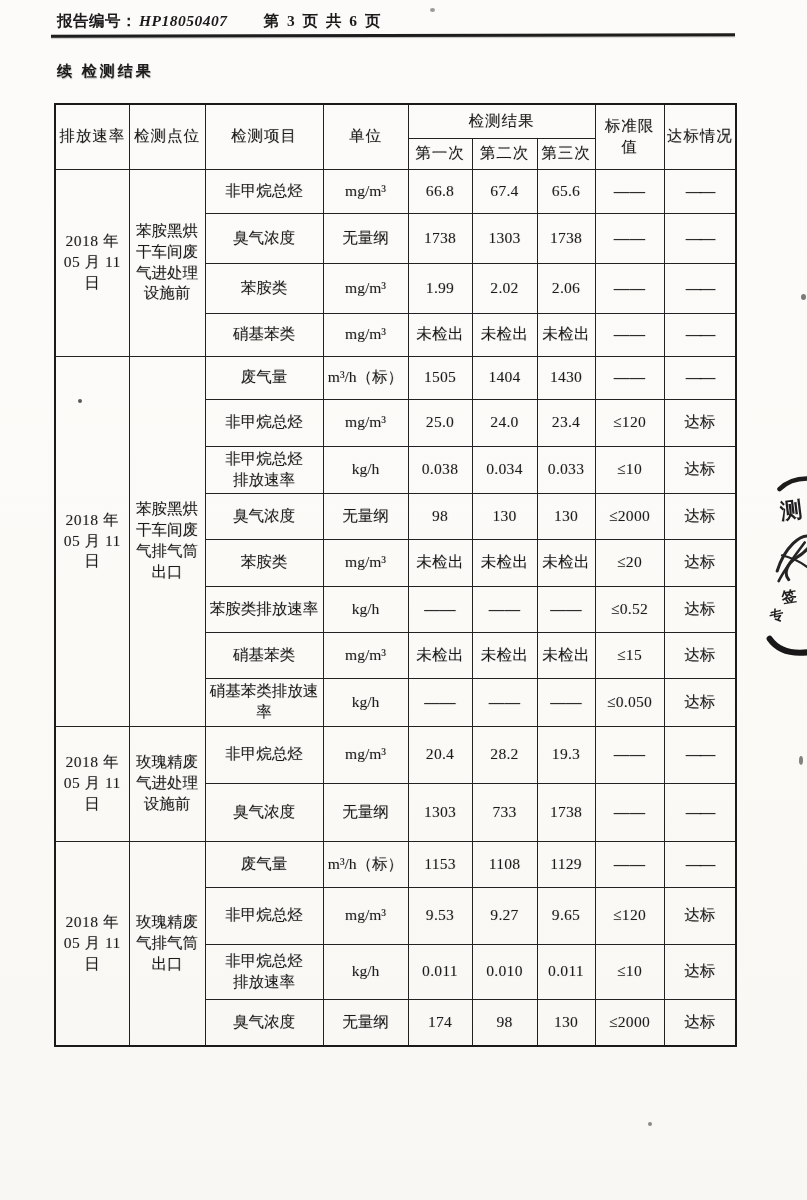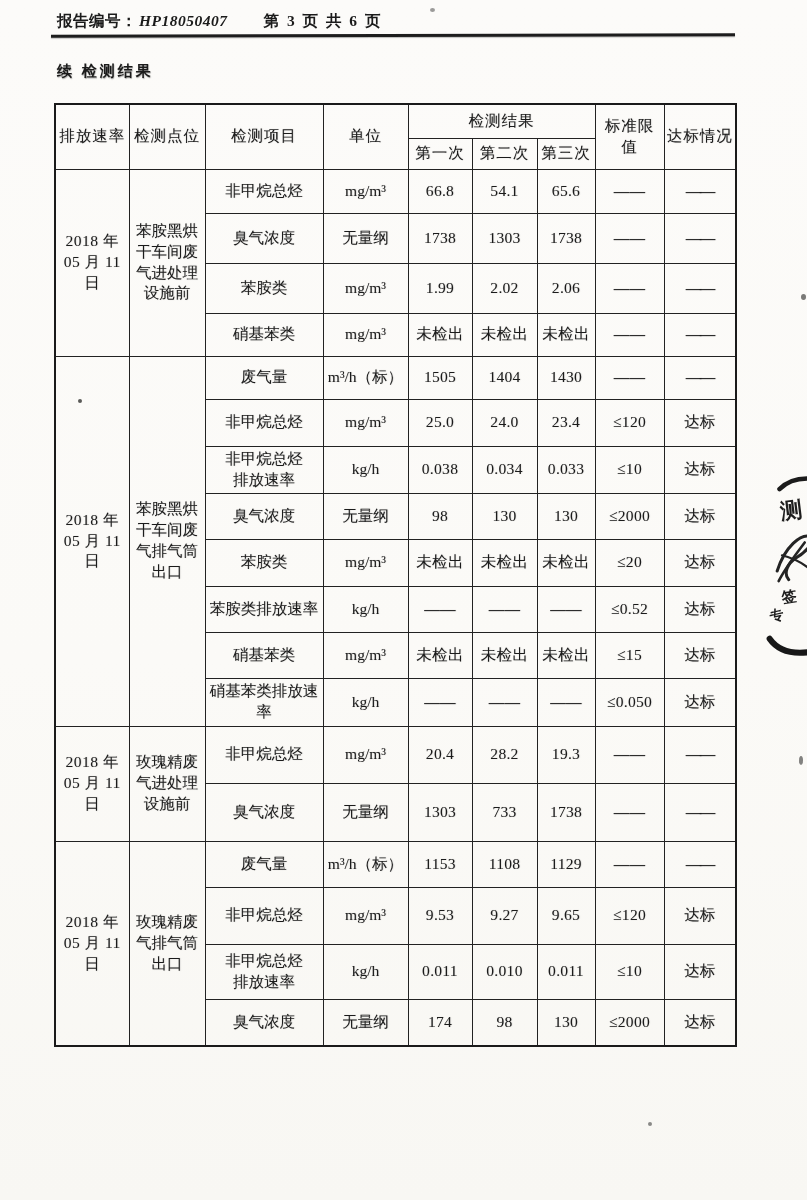--- a/index.html
+++ b/index.html
@@ -121,21 +121,21 @@
         <tr style="height: 44px;">
           <td class="date-cell" rowspan="4">2018 年
 05 月 11 日</td>
           <td class="location-cell" rowspan="4">苯胺黑烘
 干车间废
 气进处理
 设施前</td>
           <td class="item-cell">非甲烷总烃</td>
           <td class="unit-cell">mg/m³</td>
           <td class="result-cell">66.8</td>
-          <td class="result-cell">54.1</td>
+          <td class="result-cell">67.4</td>
           <td class="result-cell">65.6</td>
           <td class="limit-cell dash">——</td>
           <td class="status-cell dash">——</td>
         </tr>
         <tr style="height: 50px;">
           <td class="item-cell">臭气浓度</td>
           <td class="unit-cell">无量纲</td>
           <td class="result-cell">1738</td>
           <td class="result-cell">1303</td>
           <td class="result-cell">1738</td>

